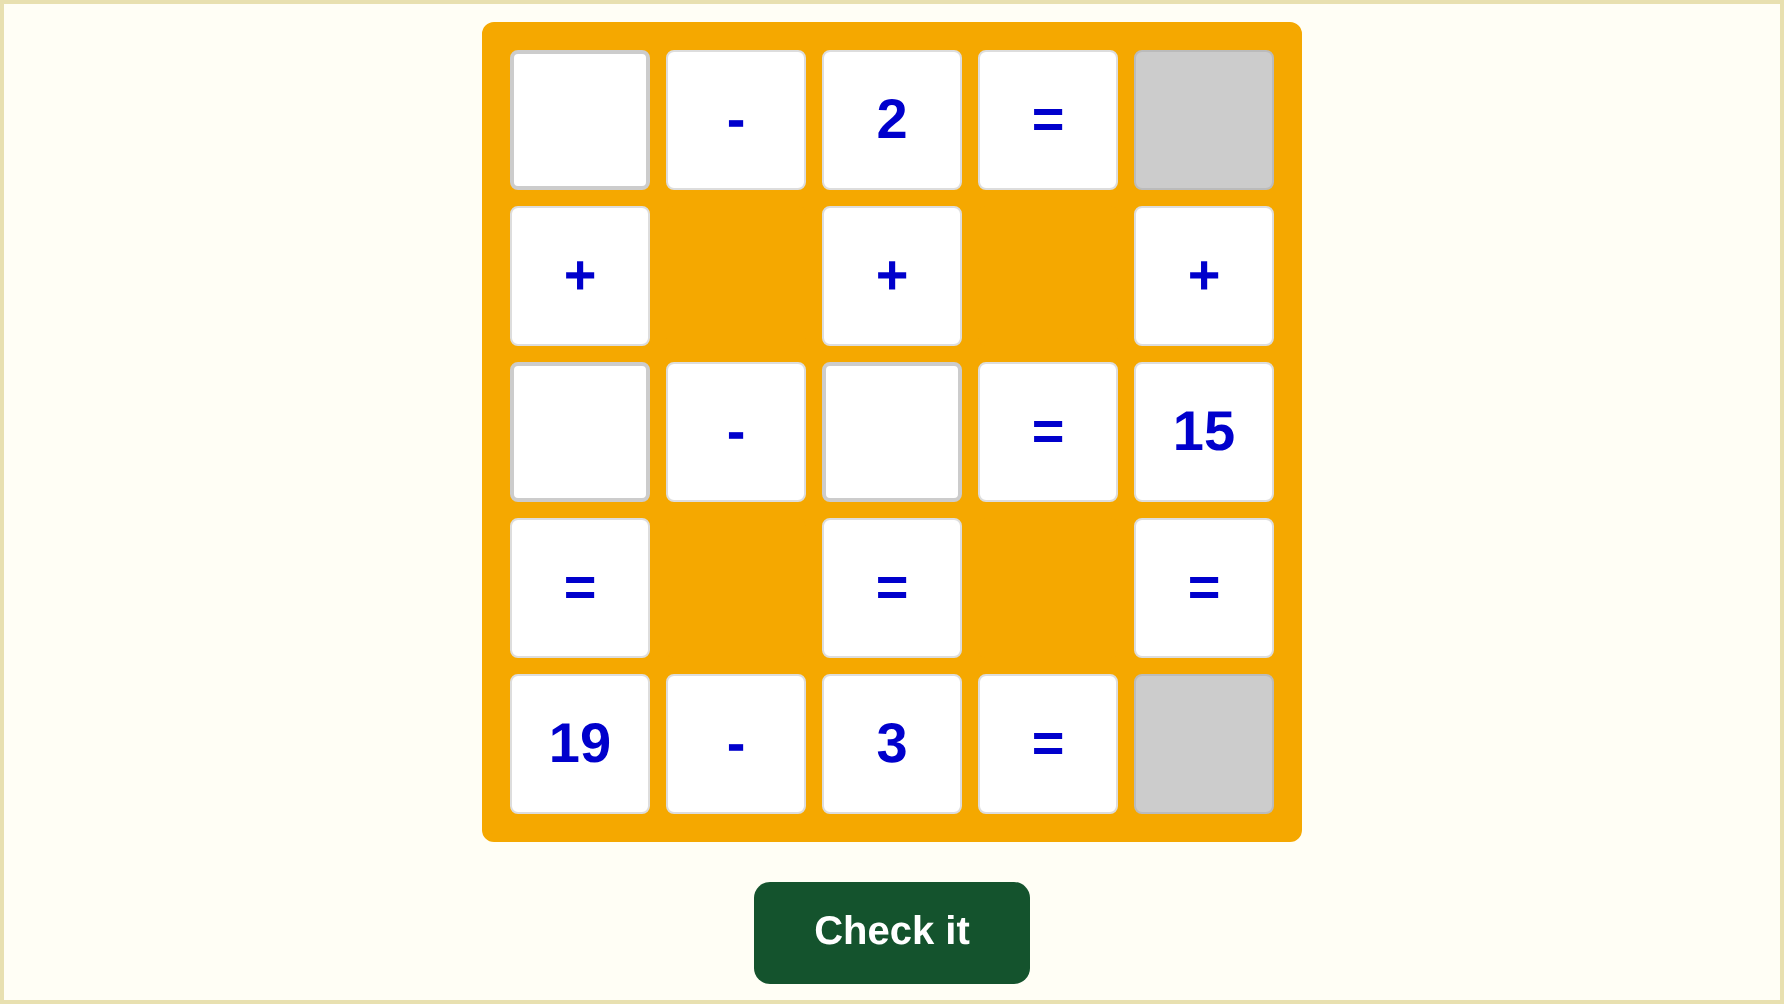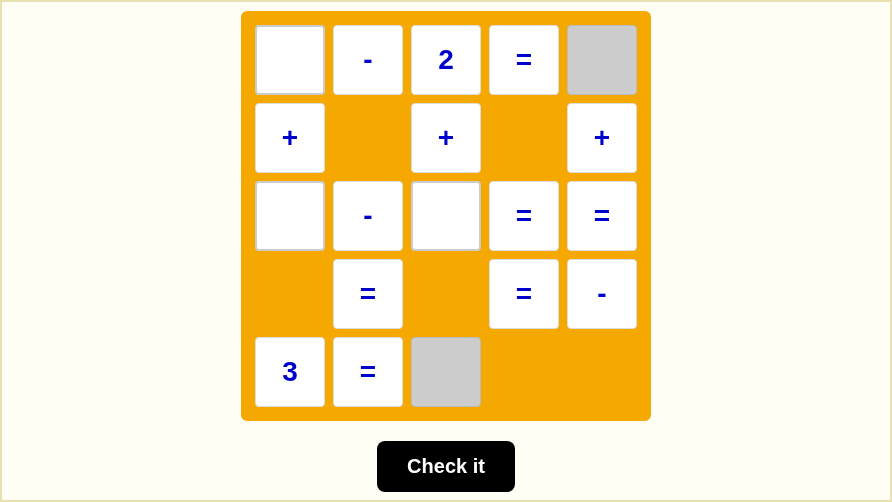--- a/index.html
+++ b/index.html
@@ -70,21 +70,21 @@
       display: flex;
       gap: 20px;
       margin-top: 20px;
     }
 
     .btn {
       padding: 14px 30px;
       font-size: 20px;
       font-weight: bold;
       color: white;
-      background: #000000;
+      background: #14532d;
       border: none;
       border-radius: 8px;
       cursor: pointer;
       min-width: 130px;
     }
   </style>
 </head>
 <body>
 
 <div class="puzzle-container">
@@ -112,33 +112,35 @@
     </div>
 
   <input class="cell-input" maxlength="3" style="">
   <div class="cell cell-white">
       <span>-</span>
     </div>
   <input class="cell-input" maxlength="3" style="">
   <div class="cell cell-white">
       <span>=</span>
     </div>
+  <div class="cell cell-white">15</div>
 
   <div class="cell cell-white">
       <span>=</span>
     </div>
   <div class="cell cell-orange"></div>
   <div class="cell cell-white">
       <span>=</span>
     </div>
   <div class="cell cell-orange"></div>
   <div class="cell cell-white">
       <span>=</span>
     </div>
 
+  <div class="cell cell-white">19</div>
   <div class="cell cell-white">
       <span>-</span>
     </div>
   <div class="cell cell-white">3</div>
   <div class="cell cell-white">
       <span>=</span>
     </div>
   <div class="cell cell-gray"></div>
 </div>
 

